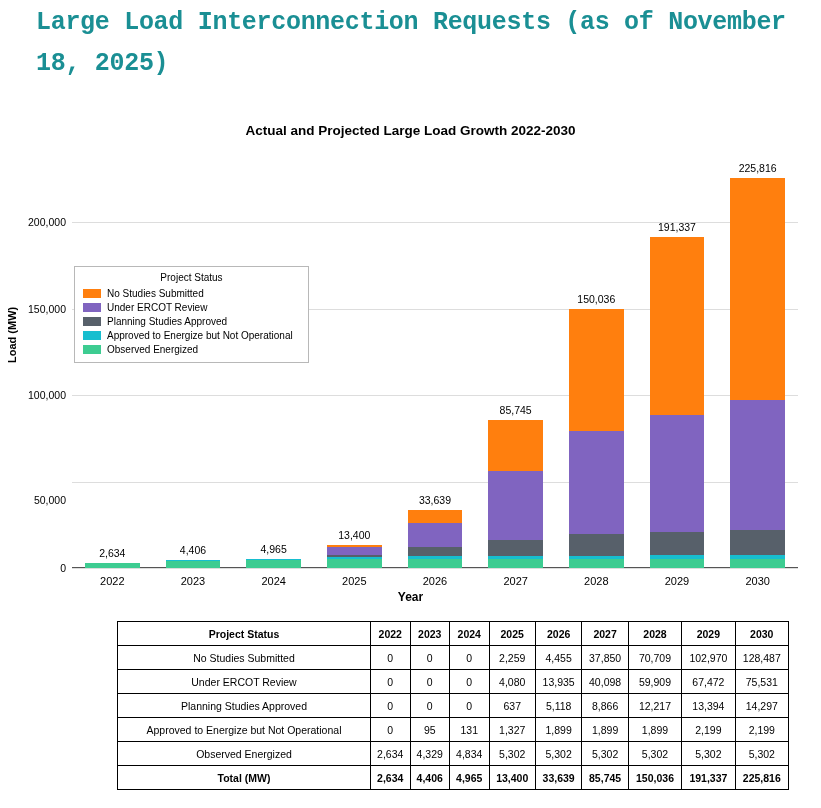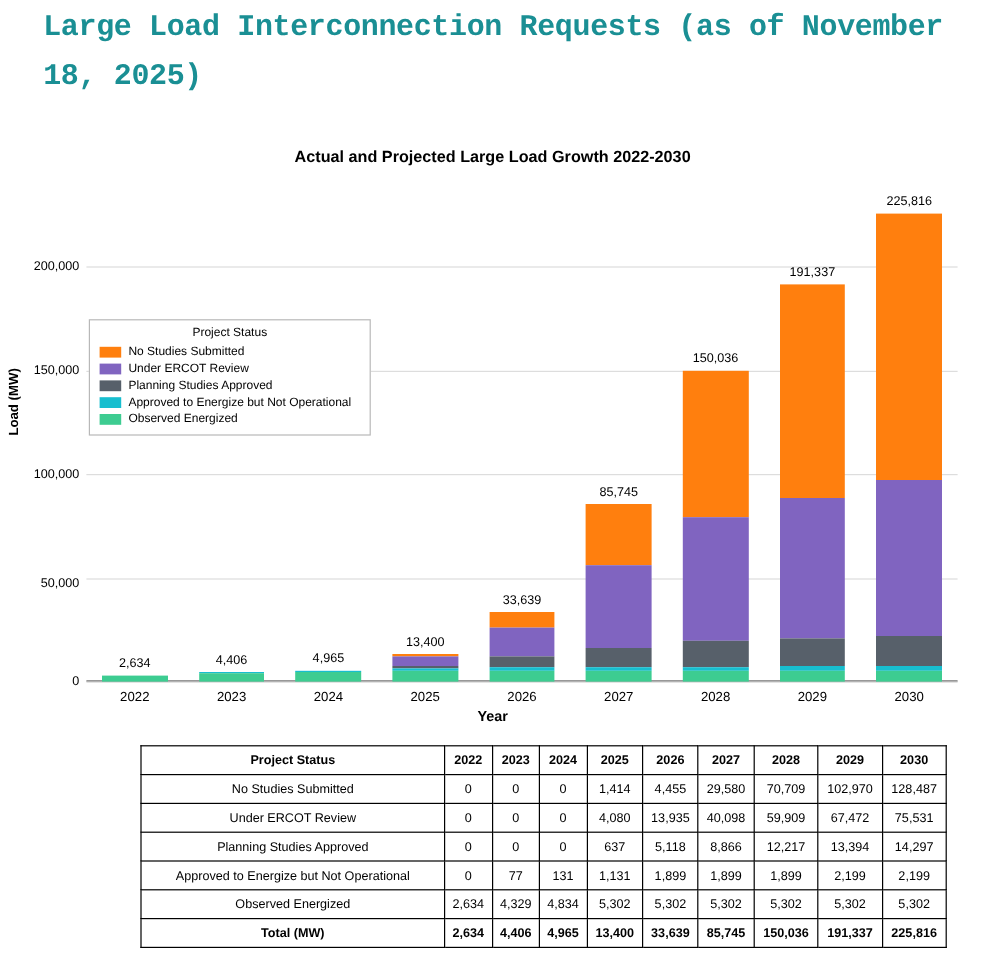--- a/index.html
+++ b/index.html
@@ -207,21 +207,21 @@
 
 <div class="chart-area">
   <div class="chart-title">Actual and Projected Large Load Growth 2022-2030</div>
   <div class="axis-y-label">Load (MW)</div>
   <div class="axis-x-label">Year</div>
   <div class="plot" id="plot">
     <div class="baseline"></div>
   <div class="gridline" style="top: 415px;"></div>
       <div class="ytick" style="top: 415px;">0</div>
       <div class="gridline" style="top: 328.542px;"></div>
-      <div class="ytick" style="top: 333px; margin-left: 32px;">50,000</div>
+      <div class="ytick" style="top: 347px; margin-left: 32px;">50,000</div>
       <div class="gridline" style="top: 242.083px;"></div>
       <div class="ytick" style="top: 242.083px;">100,000</div>
       <div class="gridline" style="top: 155.625px;"></div>
       <div class="ytick" style="top: 155.625px;">150,000</div>
       <div class="gridline" style="top: 69.1667px;"></div>
       <div class="ytick" style="top: 69.1667px; margin-left: 32px;">200,000</div>
       <div class="bar-col" style="left: 12.9067px; width: 54.8533px;">
         <div class="seg" style="height: 4.55462px; background: rgb(61, 204, 145);"></div>
         <div class="bar-total">2,634</div>
         <div class="xtick">2022</div>
@@ -334,23 +334,23 @@
           <th>2029</th>
           <th>2030</th>
         </tr>
     </thead>
     <tbody>
         <tr>
           <td class="rowhead">No Studies Submitted</td>
           <td>0</td>
           <td>0</td>
           <td>0</td>
-          <td>1,414</td>
+          <td>2,259</td>
           <td>4,455</td>
-          <td>29,580</td>
+          <td>37,850</td>
           <td>70,709</td>
           <td>102,970</td>
           <td>128,487</td>
         </tr>
         <tr>
           <td class="rowhead">Under ERCOT Review</td>
           <td>0</td>
           <td>0</td>
           <td>0</td>
           <td>4,080</td>
@@ -368,23 +368,23 @@
           <td>637</td>
           <td>5,118</td>
           <td>8,866</td>
           <td>12,217</td>
           <td>13,394</td>
           <td>14,297</td>
         </tr>
         <tr>
           <td class="rowhead">Approved to Energize but Not Operational</td>
           <td>0</td>
-          <td>77</td>
+          <td>95</td>
           <td>131</td>
-          <td>1,131</td>
+          <td>1,327</td>
           <td>1,899</td>
           <td>1,899</td>
           <td>1,899</td>
           <td>2,199</td>
           <td>2,199</td>
         </tr>
         <tr>
           <td class="rowhead">Observed Energized</td>
           <td>2,634</td>
           <td>4,329</td>

